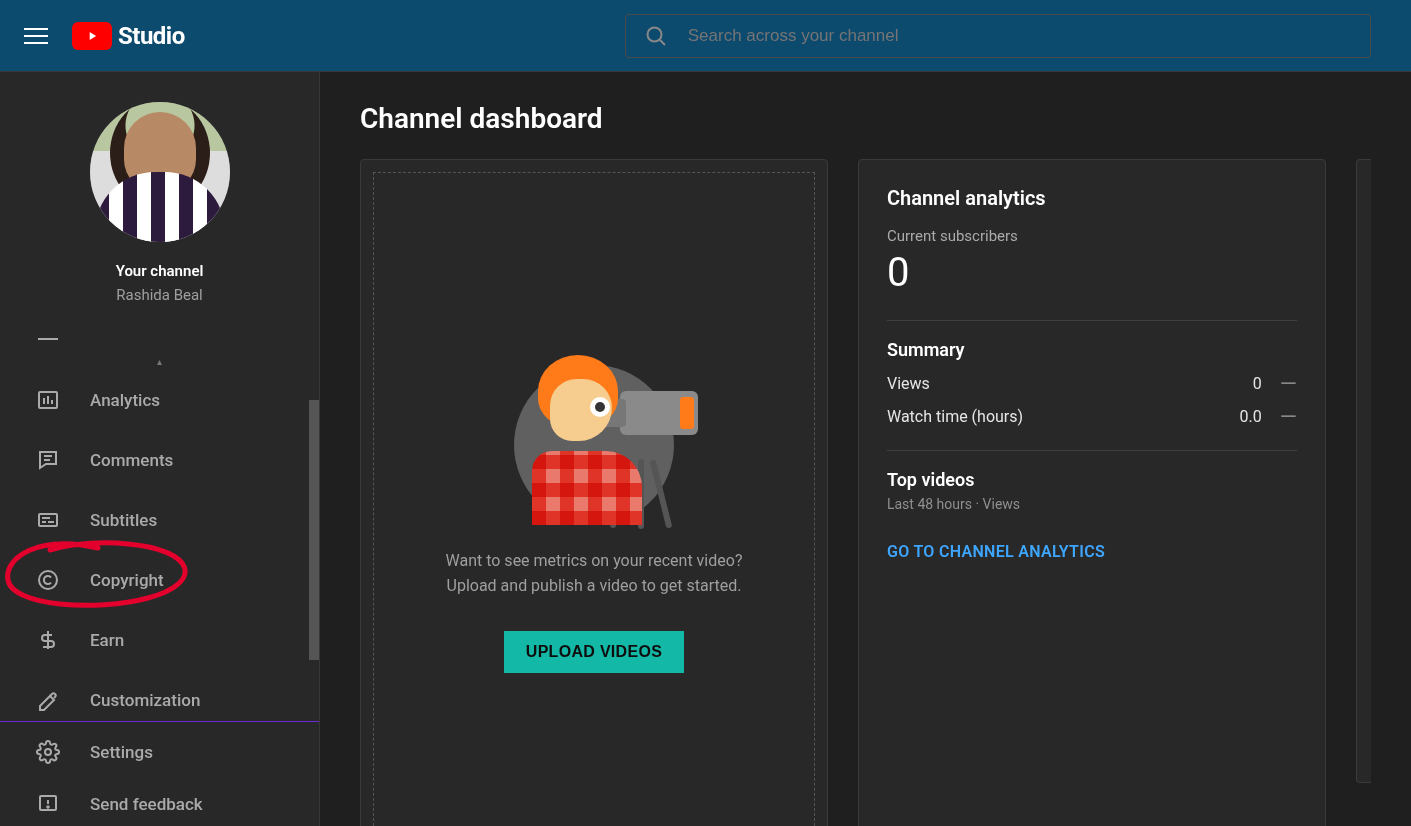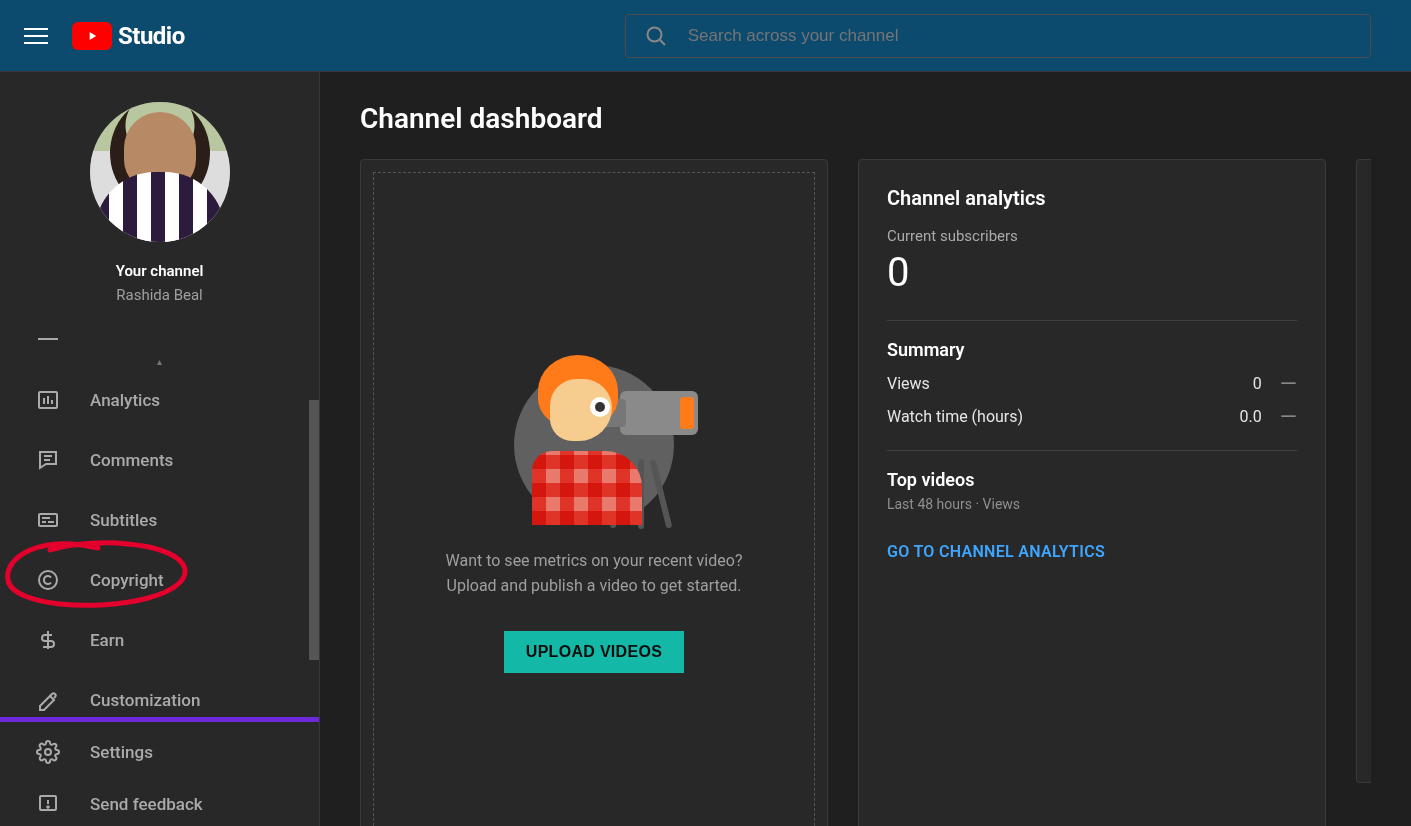--- a/index.html
+++ b/index.html
@@ -151,21 +151,21 @@
     margin-right: 28px;
     display: flex; align-items: center; justify-content: center;
   }
   .nav-item.stub { height: 32px; }
   .nav-caret-row {
     height: 14px; position: relative;
   }
   .nav-caret { position: absolute; left: 50%; transform: translateX(-50%); color:#777; font-size:10px; }
 
   .nav-footer {
-    border-top: 5px solid #6d28d9;
+    border-top: 1px solid #6d28d9;
   }
   .scribble {
     position: absolute;
     pointer-events: none;
     z-index: 50;
   }
 
   
   .main {
     flex: 1;

